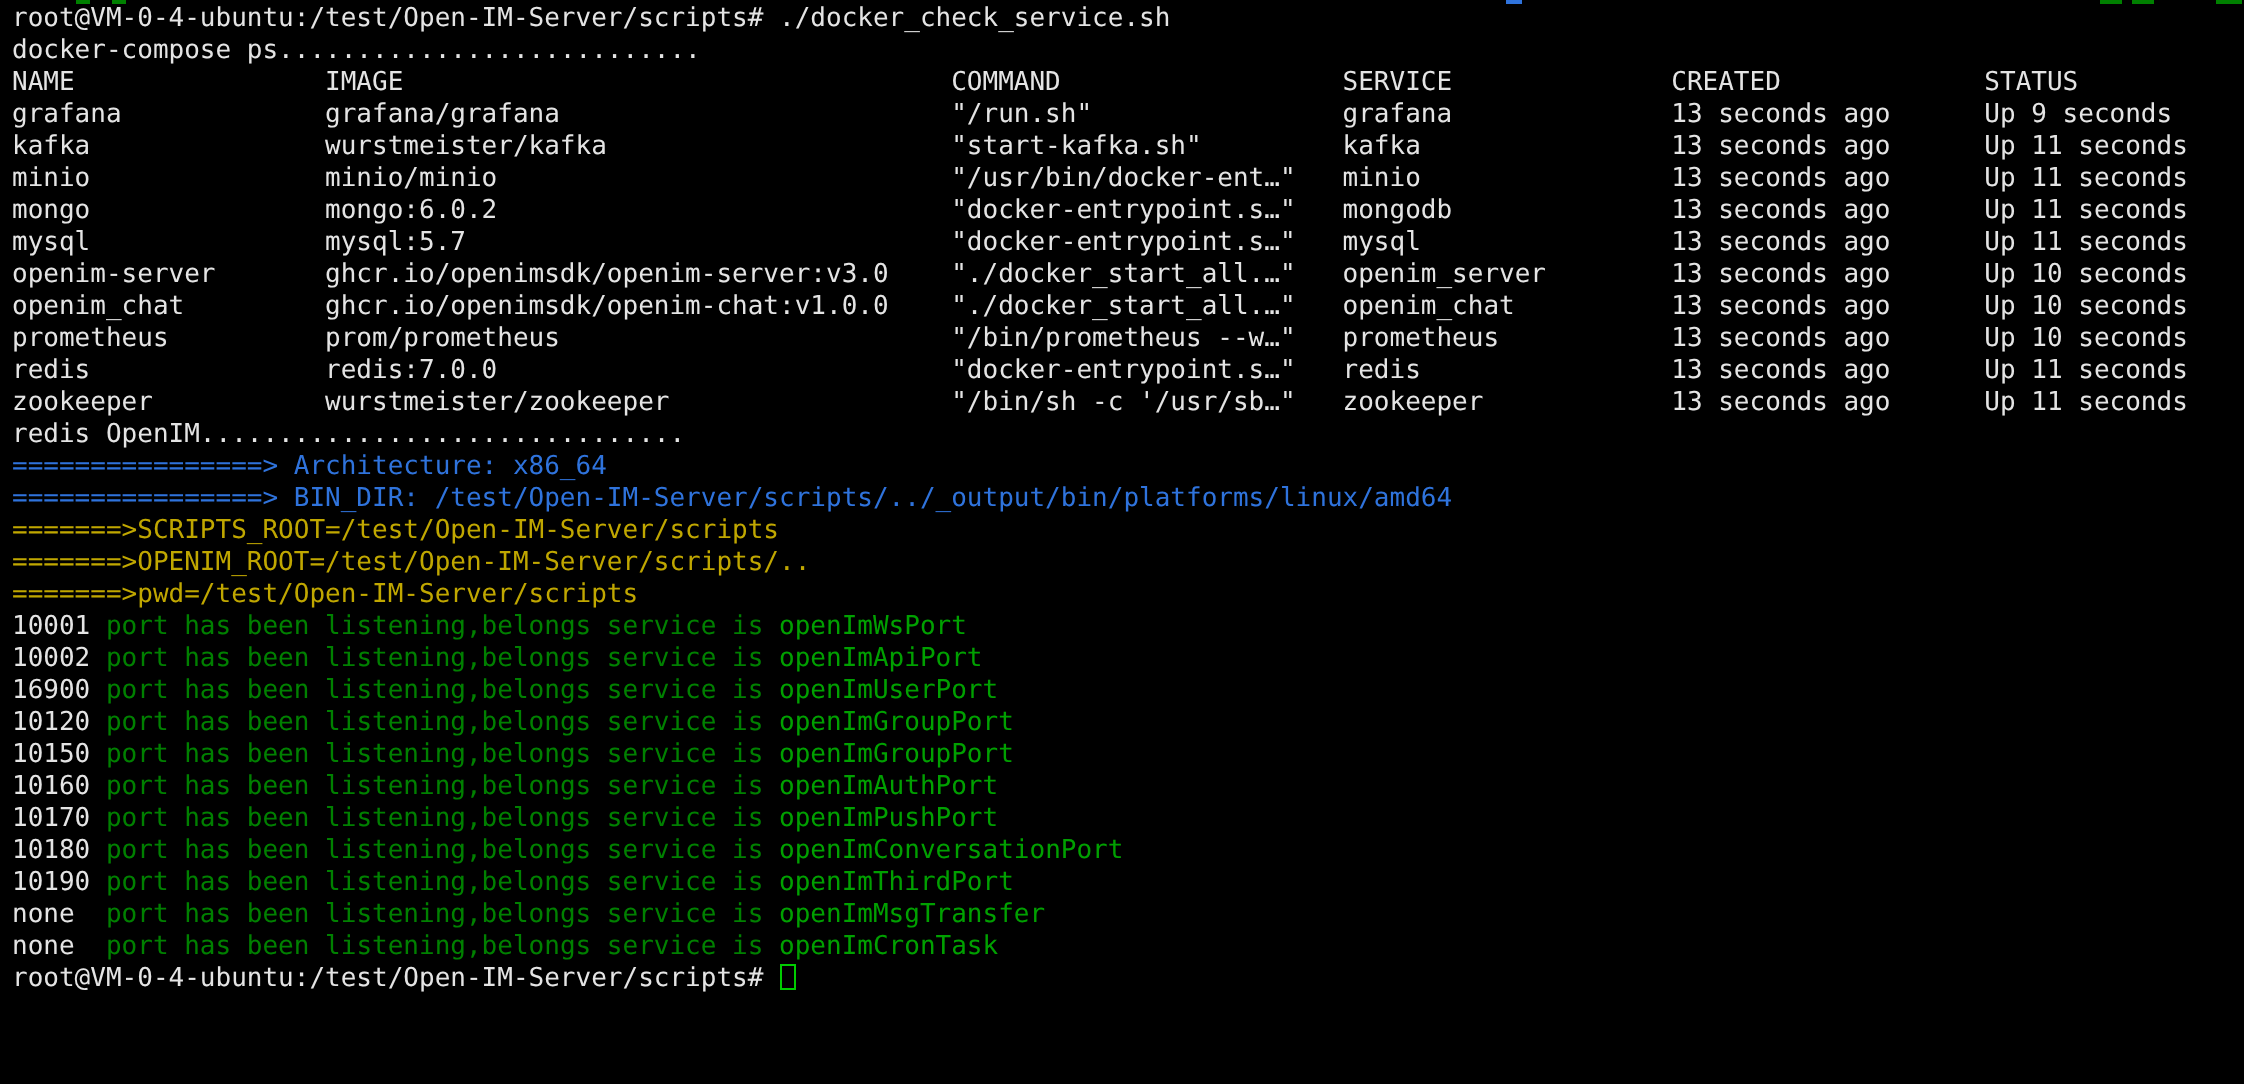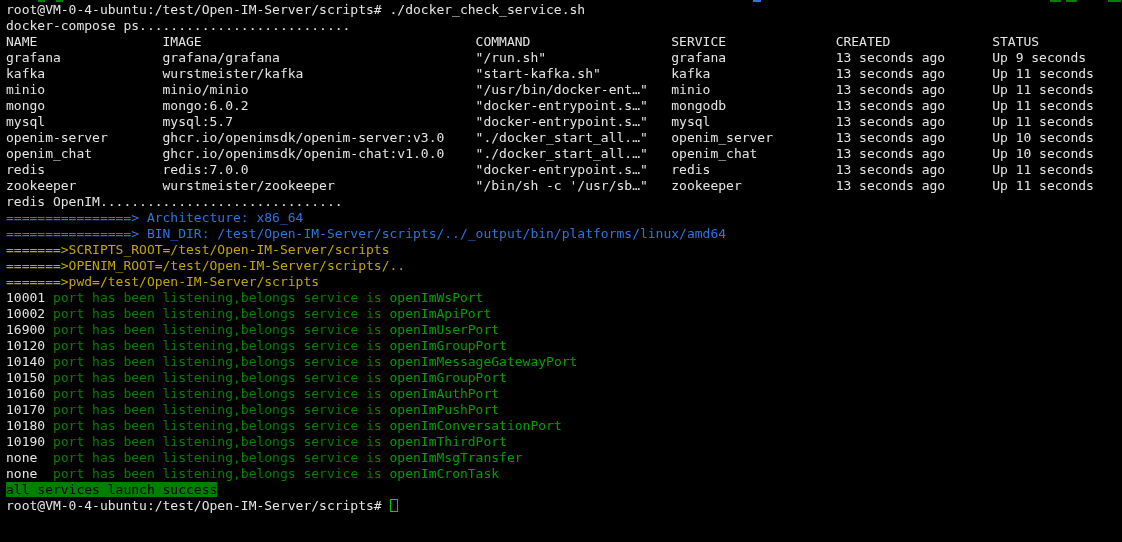--- a/index.html
+++ b/index.html
@@ -40,36 +40,35 @@
       <div class="line"><span style="color: rgb(228, 228, 228);">root@VM-0-4-ubuntu:/test/Open-IM-Server/scripts# ./docker_check_service.sh</span></div>
       <div class="line"><span style="color: rgb(228, 228, 228);">docker-compose ps...........................</span></div>
       <div class="line"><span style="color: rgb(228, 228, 228);">NAME                IMAGE                                   COMMAND                  SERVICE              CREATED             STATUS</span></div>
       <div class="line"><span style="color: rgb(228, 228, 228);">grafana             grafana/grafana                         "/run.sh"                grafana              13 seconds ago      Up 9 seconds</span></div>
       <div class="line"><span style="color: rgb(228, 228, 228);">kafka               wurstmeister/kafka                      "start-kafka.sh"         kafka                13 seconds ago      Up 11 seconds</span></div>
       <div class="line"><span style="color: rgb(228, 228, 228);">minio               minio/minio                             "/usr/bin/docker-ent…"   minio                13 seconds ago      Up 11 seconds</span></div>
       <div class="line"><span style="color: rgb(228, 228, 228);">mongo               mongo:6.0.2                             "docker-entrypoint.s…"   mongodb              13 seconds ago      Up 11 seconds</span></div>
       <div class="line"><span style="color: rgb(228, 228, 228);">mysql               mysql:5.7                               "docker-entrypoint.s…"   mysql                13 seconds ago      Up 11 seconds</span></div>
       <div class="line"><span style="color: rgb(228, 228, 228);">openim-server       ghcr.io/openimsdk/openim-server:v3.0    "./docker_start_all.…"   openim_server        13 seconds ago      Up 10 seconds</span></div>
       <div class="line"><span style="color: rgb(228, 228, 228);">openim_chat         ghcr.io/openimsdk/openim-chat:v1.0.0    "./docker_start_all.…"   openim_chat          13 seconds ago      Up 10 seconds</span></div>
+      <div class="line"><span style="color: rgb(228, 228, 228);">prometheus          prom/prometheus                         "/bin/prometheus --w…"   prometheus           13 seconds ago      Up 10 seconds</span></div>
       <div class="line"><span style="color: rgb(228, 228, 228);">redis               redis:7.0.0                             "docker-entrypoint.s…"   redis                13 seconds ago      Up 11 seconds</span></div>
       <div class="line"><span style="color: rgb(228, 228, 228);">zookeeper           wurstmeister/zookeeper                  "/bin/sh -c '/usr/sb…"   zookeeper            13 seconds ago      Up 11 seconds</span></div>
       <div class="line"><span style="color: rgb(228, 228, 228);">redis OpenIM...............................</span></div>
       <div class="line"><span style="color: rgb(47, 115, 220);">================&gt; Architecture: x86_64</span></div>
       <div class="line"><span style="color: rgb(47, 115, 220);">================&gt; BIN_DIR: /test/Open-IM-Server/scripts/../_output/bin/platforms/linux/amd64</span></div>
       <div class="line"><span style="color: rgb(192, 167, 0);">=======&gt;SCRIPTS_ROOT=/test/Open-IM-Server/scripts</span></div>
       <div class="line"><span style="color: rgb(192, 167, 0);">=======&gt;OPENIM_ROOT=/test/Open-IM-Server/scripts/..</span></div>
       <div class="line"><span style="color: rgb(192, 167, 0);">=======&gt;pwd=/test/Open-IM-Server/scripts</span></div>
       <div class="line"><span style="color: rgb(228, 228, 228);">10001 </span><span style="color: rgb(0, 128, 0);">port has been listening,belongs service is </span><span style="color: rgb(0, 160, 0);">openImWsPort</span></div>
       <div class="line"><span style="color: rgb(228, 228, 228);">10002 </span><span style="color: rgb(0, 128, 0);">port has been listening,belongs service is </span><span style="color: rgb(0, 160, 0);">openImApiPort</span></div>
       <div class="line"><span style="color: rgb(228, 228, 228);">16900 </span><span style="color: rgb(0, 128, 0);">port has been listening,belongs service is </span><span style="color: rgb(0, 160, 0);">openImUserPort</span></div>
       <div class="line"><span style="color: rgb(228, 228, 228);">10120 </span><span style="color: rgb(0, 128, 0);">port has been listening,belongs service is </span><span style="color: rgb(0, 160, 0);">openImGroupPort</span></div>
-      <div class="line"><span style="color: rgb(228, 228, 228);">10140 </span><span style="color: rgb(0, 128, 0);">port has been listening,belongs service is </span><span style="color: rgb(0, 160, 0);">openImMessageGatewayPort</span></div>
       <div class="line"><span style="color: rgb(228, 228, 228);">10150 </span><span style="color: rgb(0, 128, 0);">port has been listening,belongs service is </span><span style="color: rgb(0, 160, 0);">openImGroupPort</span></div>
       <div class="line"><span style="color: rgb(228, 228, 228);">10160 </span><span style="color: rgb(0, 128, 0);">port has been listening,belongs service is </span><span style="color: rgb(0, 160, 0);">openImAuthPort</span></div>
       <div class="line"><span style="color: rgb(228, 228, 228);">10170 </span><span style="color: rgb(0, 128, 0);">port has been listening,belongs service is </span><span style="color: rgb(0, 160, 0);">openImPushPort</span></div>
       <div class="line"><span style="color: rgb(228, 228, 228);">10180 </span><span style="color: rgb(0, 128, 0);">port has been listening,belongs service is </span><span style="color: rgb(0, 160, 0);">openImConversationPort</span></div>
       <div class="line"><span style="color: rgb(228, 228, 228);">10190 </span><span style="color: rgb(0, 128, 0);">port has been listening,belongs service is </span><span style="color: rgb(0, 160, 0);">openImThirdPort</span></div>
       <div class="line"><span style="color: rgb(228, 228, 228);">none  </span><span style="color: rgb(0, 128, 0);">port has been listening,belongs service is </span><span style="color: rgb(0, 160, 0);">openImMsgTransfer</span></div>
       <div class="line"><span style="color: rgb(228, 228, 228);">none  </span><span style="color: rgb(0, 128, 0);">port has been listening,belongs service is </span><span style="color: rgb(0, 160, 0);">openImCronTask</span></div>
-      <div class="line"><span style="color: rgb(0, 0, 0); background: rgb(0, 128, 0);">all services launch success</span></div>
       <div class="line"><span style="color: rgb(228, 228, 228);">root@VM-0-4-ubuntu:/test/Open-IM-Server/scripts# </span><span class="cursor" style="border: 1px solid rgb(0, 204, 0);"></span></div>
     </div>
 </div>
 
 </body></html>

